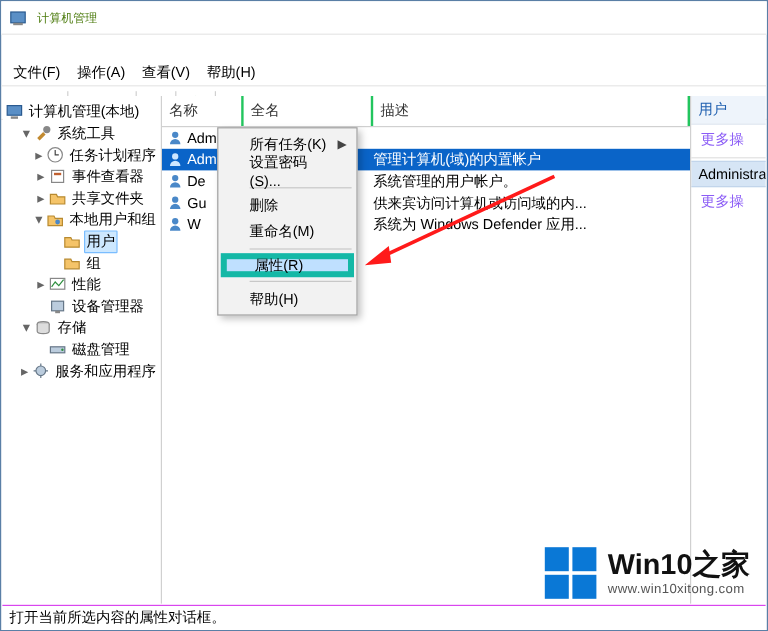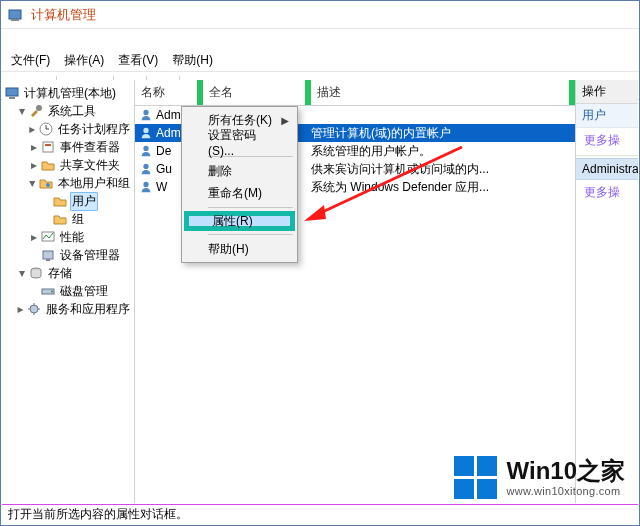--- a/index.html
+++ b/index.html
@@ -23,21 +23,21 @@
   }
   .titlebar {
     height: 28px;
     background: #fff;
     border-bottom: 1px solid #e6e6e6;
     display: flex;
     align-items: center;
     padding: 0 6px;
     gap: 6px;
   }
-  .titlebar .title { font-size: 13px; color: #c2410c; }
+  .titlebar .title { font-size: 10px; color: #4d7c0f; }
   .menubar {
     height: 22px;
     display: flex;
     align-items: flex-start;
     padding: 0 4px;
     gap: 2px;
     border-bottom: 1px solid #e6e6e6;
     margin-top: 21px;
   }
   .menubar .menu-item {
@@ -128,21 +128,21 @@
   .tree-label { cursor:default; padding:1px 2px;}
   .tree-sel .tree-label { background:#cde8ff; border:1px solid #7abdff; border-radius:1px; padding:0 1px;}
   .list-header {
     display:flex;
     border-bottom:1px solid #d0d0d0;
     background:#fff;
     font-size:12px;
   }
   .lh-col {
     padding:4px 6px;
-    border-right:6px solid #22c55e;
+    border-right:2px solid #22c55e;
     color:#333;
     white-space:nowrap;
     overflow:hidden;
   }
   .c-name { width:68px; }
   .c-full { width:108px; }
   .c-desc { flex:1; }
   .list-body { position:relative; flex:1; overflow:hidden; }
   .list-row {
     display:flex;
@@ -538,21 +538,20 @@
             </div>
           <div class="cell c-desc hidden-overflow">
               <span>系统为 Windows Defender 应用...</span>
             </div>
         </div>
 
       </div>
     </div>
 
     <div class="actions-pane">
-      <div class="actions-header">操作</div>
       <div class="action-group-title">用户</div>
       <div class="action-link">更多操</div>
       <div class="divider-h"></div>
       <div class="action-sel">Administrat</div>
       <div class="action-link">更多操</div>
     </div>
 
   </div>
 
   <div class="ctx-menu">

